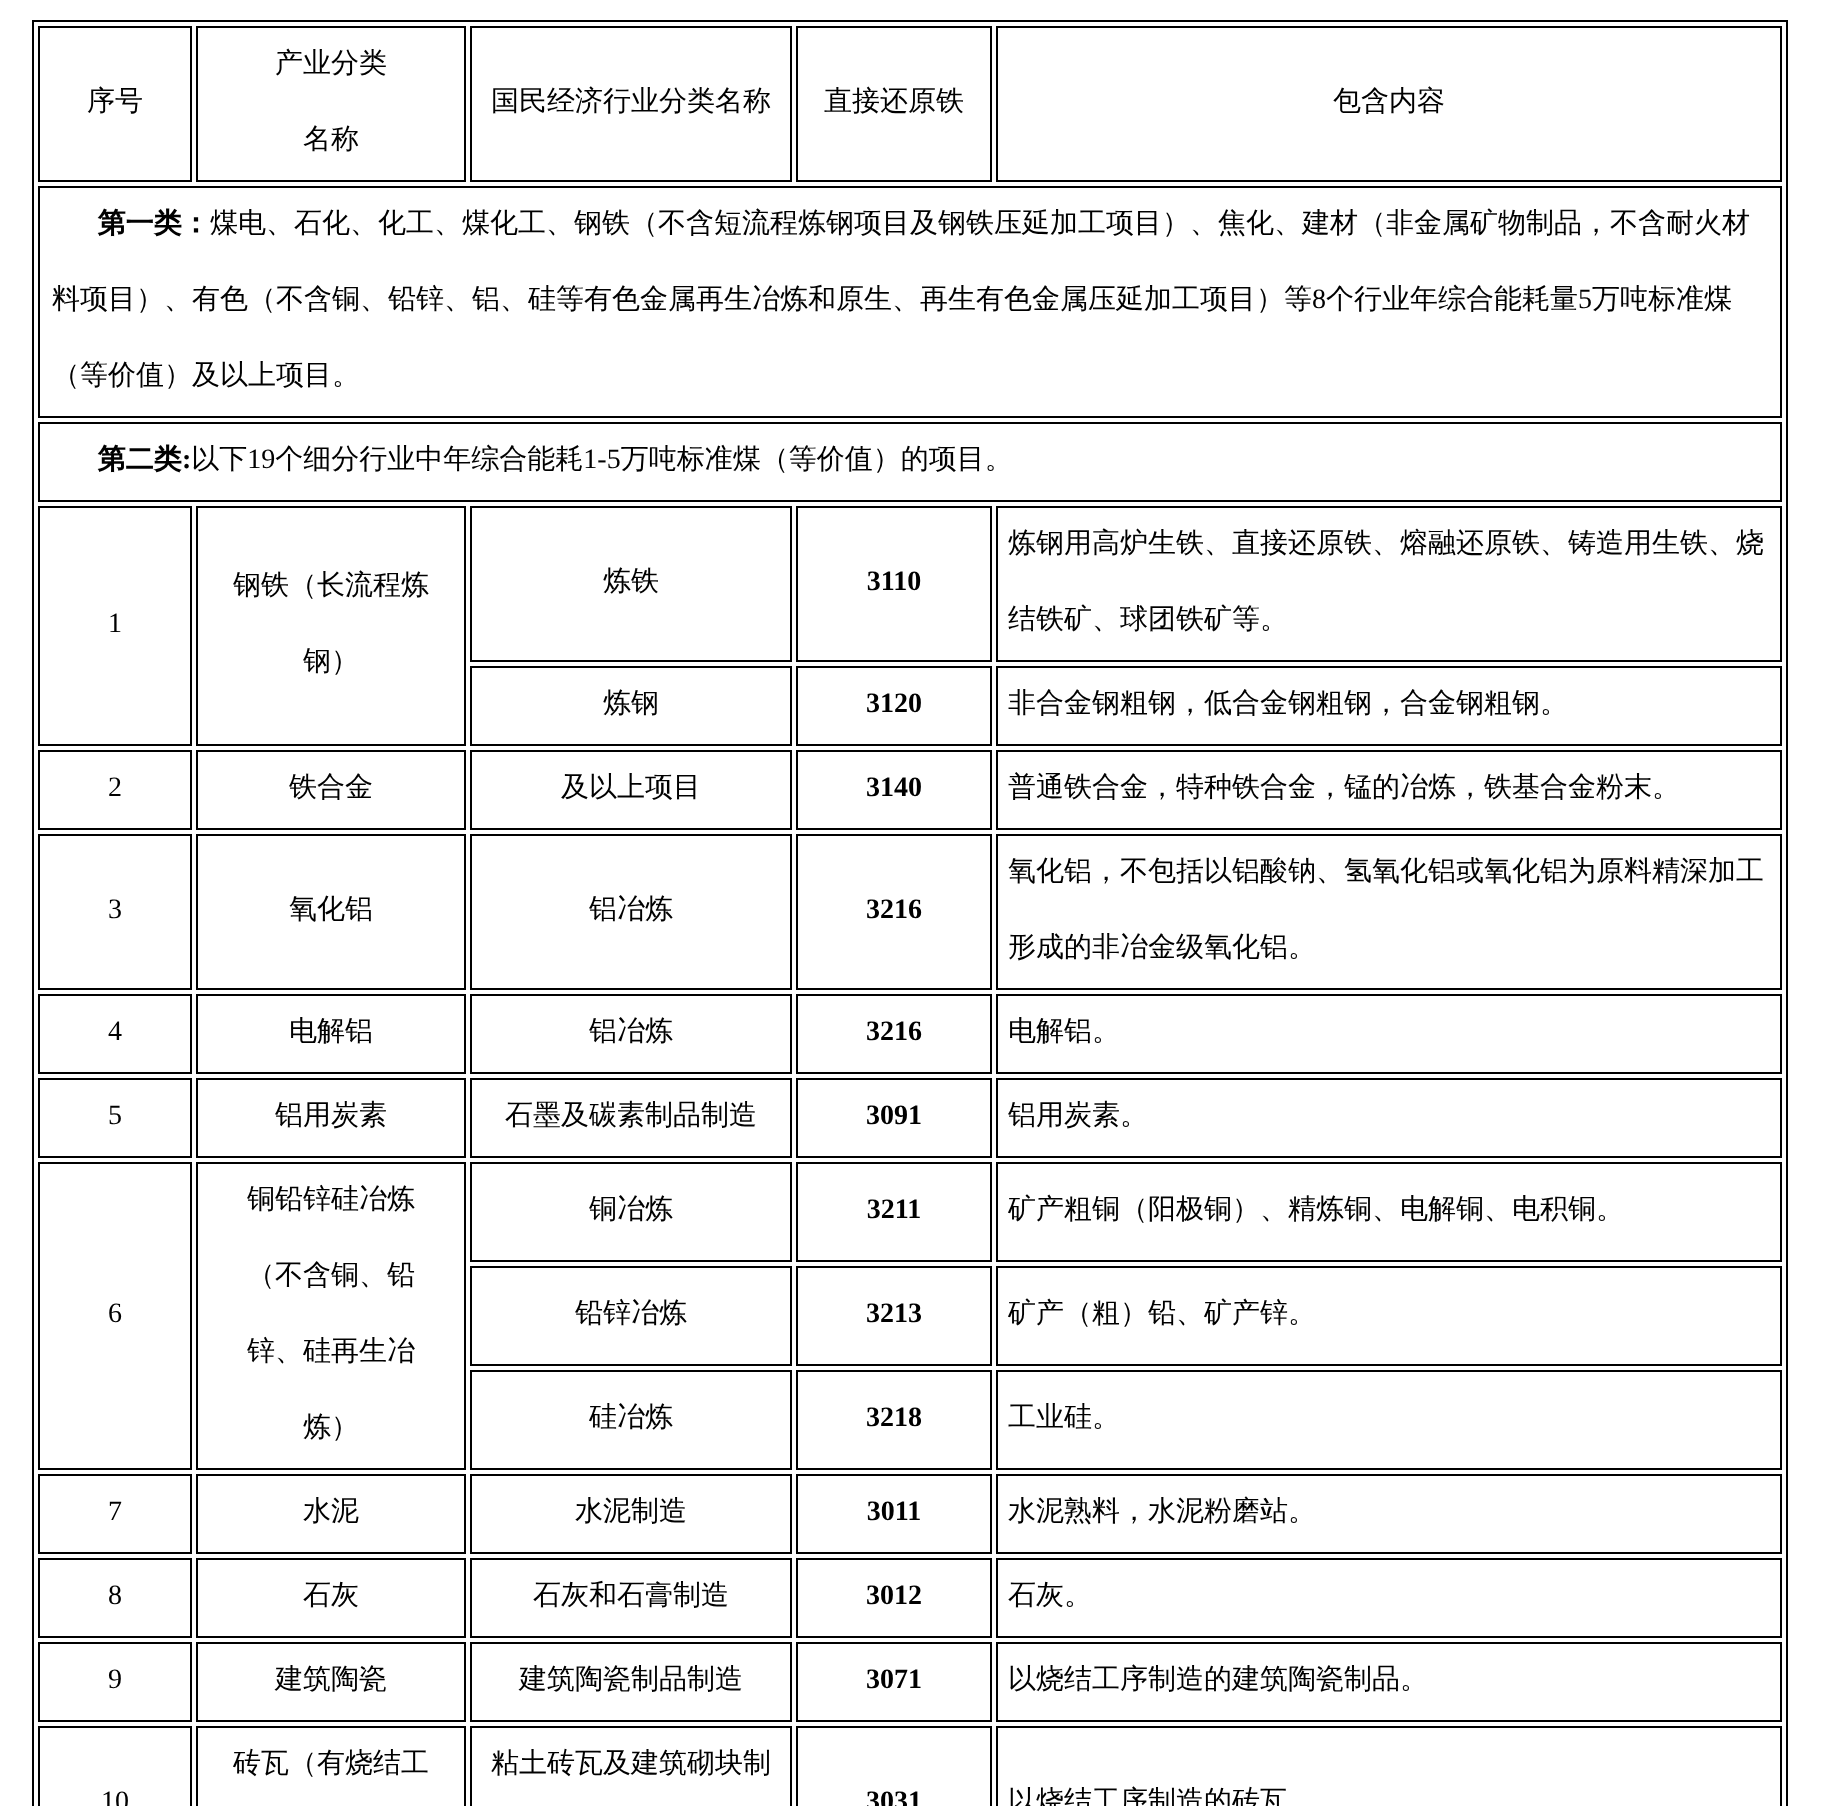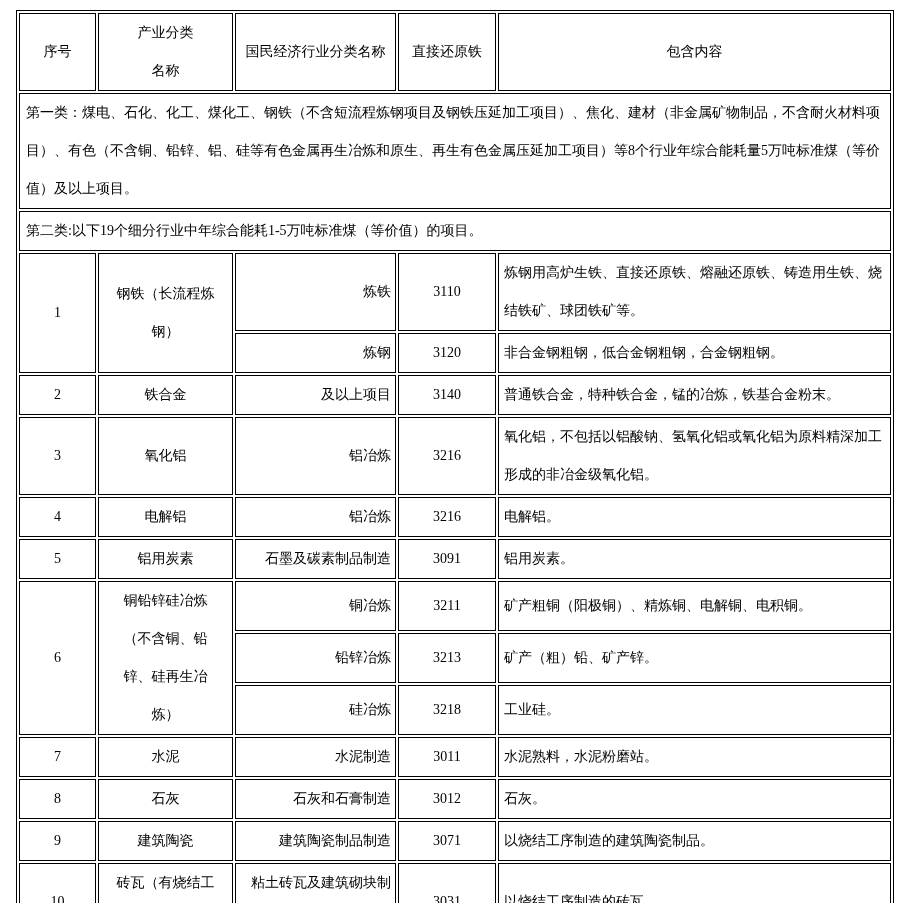--- a/index.html
+++ b/index.html
@@ -39,34 +39,35 @@
   }
   td.category-cell {
     text-align: left;
     padding: 0 6px;
     height: 38px;
   }
   tr.category-row-tall td.category-cell {
     height: 114px;
   }
   .category-cell b {
-    font-weight: normal;
+    font-weight: bold;
+    margin-left: 23px;
   }
   td.num-cell {
     padding: 0 2px;
   }
   td.industry-cell {
     padding: 0 12px;
   }
   td.sector-cell {
     padding: 0 4px;
-    text-align: right;
   }
   td.code-cell {
     padding: 0 16px;
+    font-weight: bold;
   }
   td.content-cell {
     text-align: left;
     padding: 0 5px;
     margin-top: 24px;
   }
 </style>
 </head>
 <body>
 

